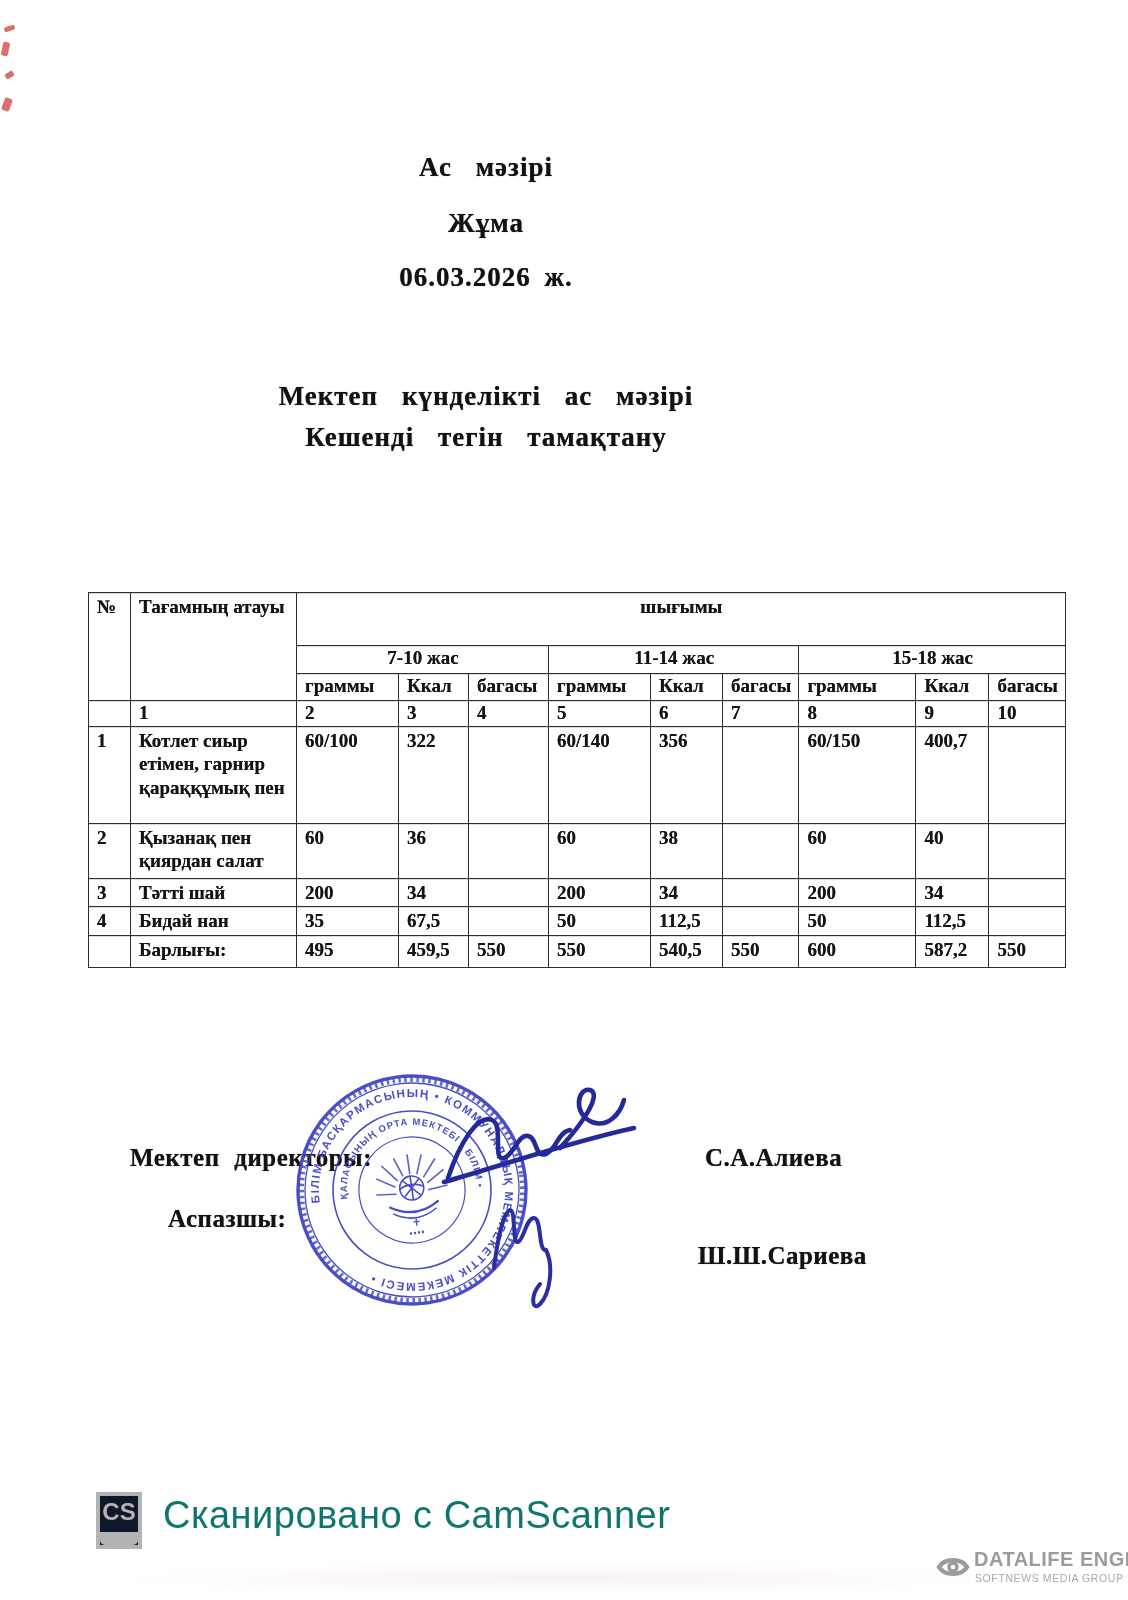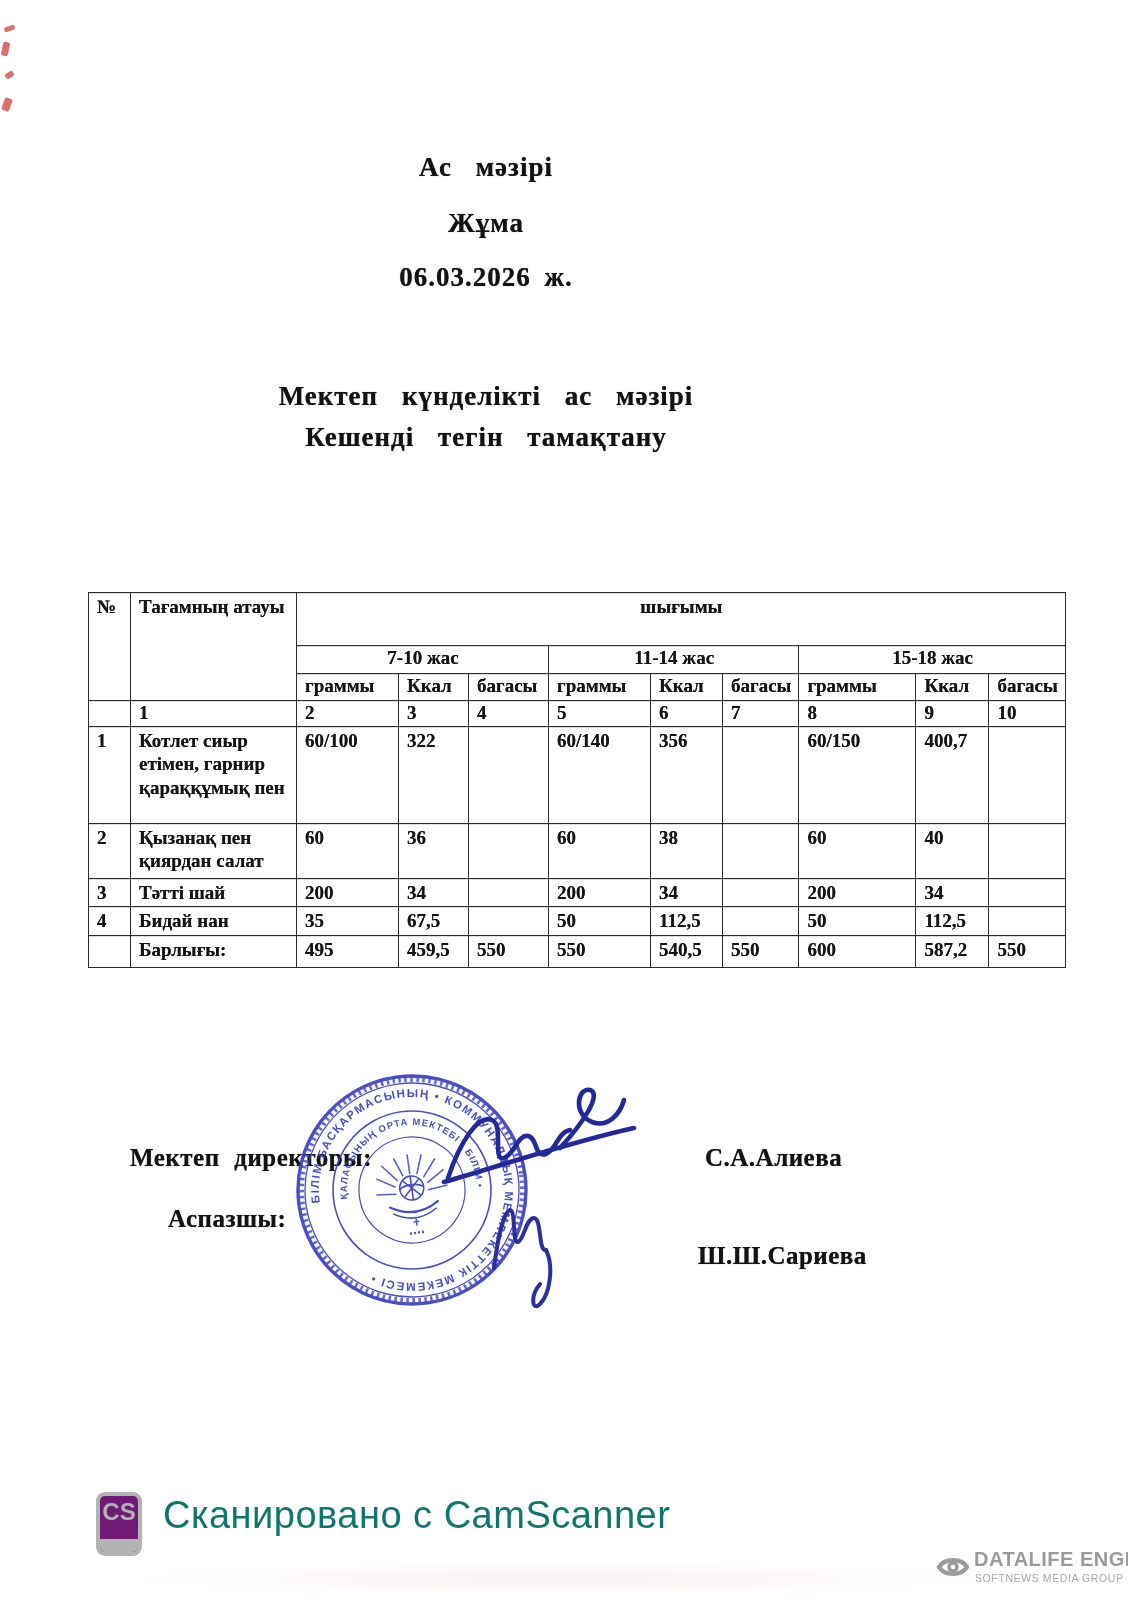--- a/index.html
+++ b/index.html
@@ -41,22 +41,22 @@
   
   .sig-label{
     position:absolute;font-weight:bold;font-size:25px;letter-spacing:.5px;
     word-spacing:8px;color:#131313;text-shadow:0 0 .7px rgba(20,20,20,.85);
   }
   
   .stamp{position:absolute;left:292px;top:1070px;width:240px;height:240px;opacity:.92;}
   .inksig{position:absolute;left:420px;top:1070px;width:260px;height:250px;}
   
   .cs-badge{
-    position:absolute;left:96px;top:1492px;width:46px;height:64px;
-    border:4px solid #b3b3b3;border-radius:9px;background:#701a75;box-sizing:border-box;
+    position:absolute;left:96px;top:1492px;width:46px;height:57px;
+    border:4px solid #b3b3b3;border-radius:0;background:#0f172a;box-sizing:border-box;
   }
   .cs-badge .cs-txt{
     position:absolute;top:2px;left:0;width:100%;text-align:center;
     font-family:"Liberation Sans",sans-serif;font-weight:bold;font-size:24px;color:#b3b3b3;
   }
   .cs-badge .cs-strip{
     position:absolute;bottom:0;left:0;width:100%;height:13px;background:#b3b3b3;
     border-radius:0 0 5px 5px;
   }
   .cs-text{

